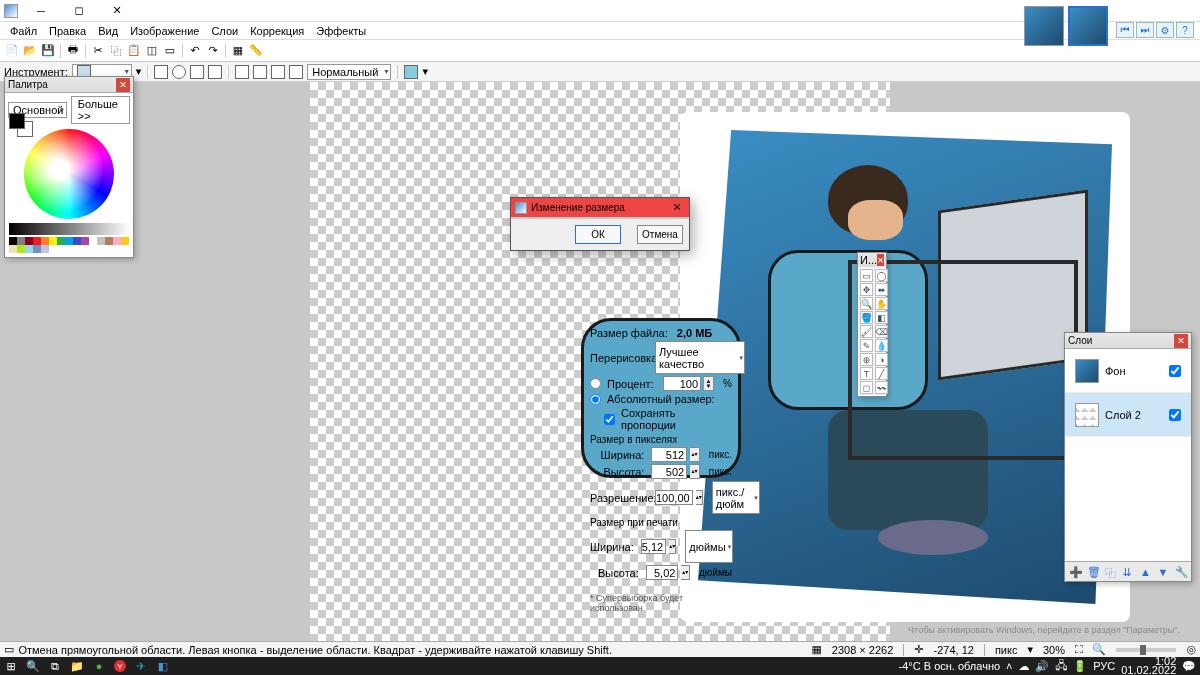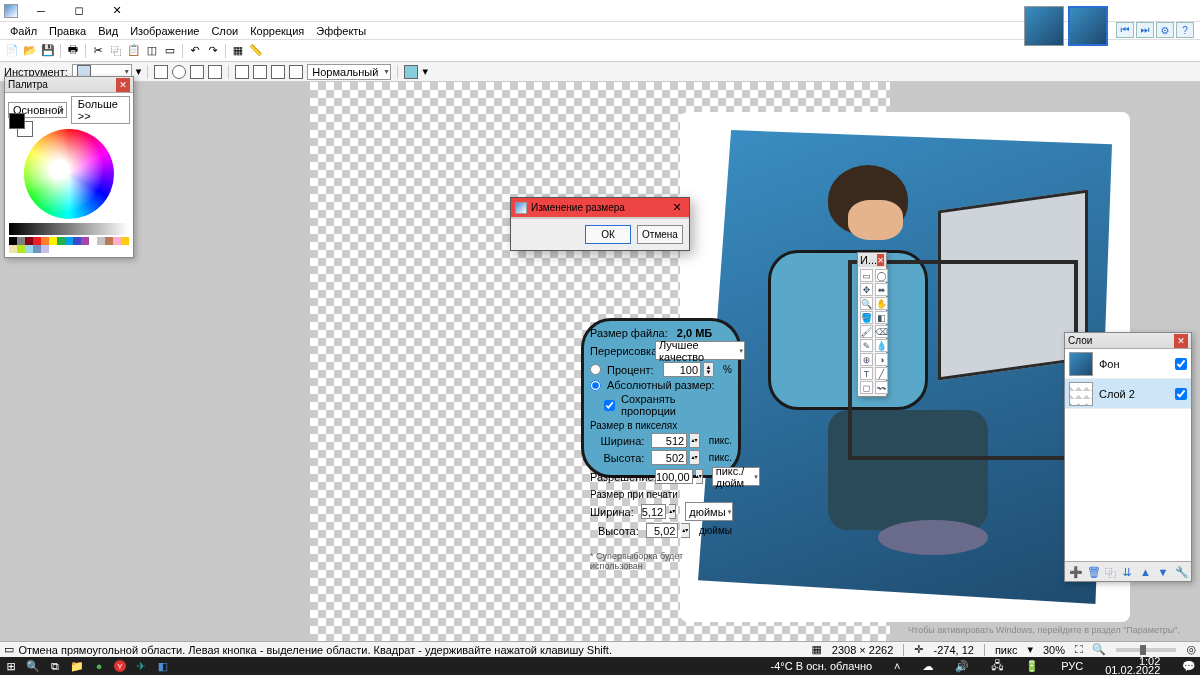--- a/index.html
+++ b/index.html
@@ -60,61 +60,61 @@
 .toolsfl .hdr{background:linear-gradient(#e8e8e8,#dcdcdc);height:14px;display:flex;align-items:center;justify-content:space-between;padding:0 2px}
 .toolsfl .hdr .x{width:12px;height:12px;background:#d04a3e;color:#fff;display:flex;align-items:center;justify-content:center;font-size:8px;cursor:pointer}
 .toolsfl .grid{display:grid;grid-template-columns:repeat(2,14px);gap:1px;padding:2px}
 .toolsfl .grid div{width:13px;height:13px;border:1px solid #bbb;background:#fff;cursor:pointer;font-size:9px;display:flex;align-items:center;justify-content:center;color:#456}
 
 .layers{position:absolute;right:8px;top:332px;width:128px;height:250px;background:#f4f4f4;border:1px solid #888;box-shadow:2px 2px 6px rgba(0,0,0,.25);display:flex;flex-direction:column}
 .layers .hdr{background:linear-gradient(#e8e8e8,#dcdcdc);height:16px;display:flex;align-items:center;padding:0 3px;border-bottom:1px solid #aaa}
 .layers .hdr .t{flex:1;font-size:10px}
 .layers .hdr .x{width:14px;height:14px;background:#d04a3e;color:#fff;display:flex;align-items:center;justify-content:center;font-size:9px;cursor:pointer}
 .layers .list{flex:1;background:#fff;overflow:auto}
-.layers .item{display:flex;align-items:center;height:30px;border-bottom:1px solid #eee;padding:0 4px;gap:6px}
+.layers .item{display:flex;align-items:center;height:44px;border-bottom:1px solid #eee;padding:0 10px;gap:6px}
 .layers .item.sel{background:#cde6f7}
 .layers .item .th{width:24px;height:24px;border:1px solid #999;background:#ddd}
 .layers .item .nm{flex:1}
 .layers .item input{width:12px;height:12px}
 .layers .ftr{height:20px;background:#eaeaea;border-top:1px solid #aaa;display:flex;align-items:center;gap:6px;padding:0 4px}
 .layers .ftr span{width:12px;height:12px;cursor:pointer;color:#2a6fd6}
 
 .dialog{position:absolute;left:510px;top:197px;width:180px;background:#f4f4f4;border:1px solid #555;box-shadow:4px 4px 12px rgba(0,0,0,.3)}
 .dialog .dhdr{height:20px;background:#ef4444;display:flex;align-items:center;padding:0 4px;border-bottom:1px solid #ccc}
 .dialog .dhdr .di{width:12px;height:12px;background:linear-gradient(135deg,#4a90d9,#fff);border:1px solid #999;margin-right:4px}
 .dialog .dhdr .dt{flex:1;font-size:10px}
 .dialog .dhdr .dx{width:16px;height:16px;display:flex;align-items:center;justify-content:center;cursor:pointer}
 .dialog .body{padding:4px 6px;font-size:10px}
 .dialog .row{display:flex;align-items:center;margin:2px 0;gap:3px}
 .dialog .row .lbl{width:62px;text-align:left}
 .dialog .row .lbl2{width:62px;text-align:right;padding-right:4px}
 .dialog .num{width:38px;height:15px;border:1px solid #888;background:#fff;text-align:right;padding-right:2px;display:inline-flex;align-items:center;justify-content:flex-end}
 .dialog .spin{width:10px;height:15px;border:1px solid #888;border-left:none;background:#eee;font-size:6px;display:flex;flex-direction:column;justify-content:center;align-items:center;line-height:5px}
 .dialog .unit{font-size:10px}
-.dialog .ucombo{border:1px solid #888;background:#fff;padding:0 10px 0 3px;height:19px;display:inline-flex;align-items:center;position:relative;font-size:10px;min-width:48px}
+.dialog .ucombo{border:1px solid #888;background:#fff;padding:0 10px 0 3px;height:33px;display:inline-flex;align-items:center;position:relative;font-size:10px;min-width:48px}
 .dialog .ucombo::after{content:"▾";position:absolute;right:1px;font-size:7px;color:#555}
 .dialog .sect{font-size:10px;margin-top:3px}
-.dialog .btns{display:flex;justify-content:flex-end;gap:6px;padding:6px;border-top:1px solid #ccc;background:#eee}
+.dialog .btns{display:flex;justify-content:flex-end;gap:16px;padding:6px;border-top:1px solid #ccc;background:#eee}
 .dialog .btns button{width:46px;height:19px;border:1px solid #888;background:#f8f8f8;cursor:pointer;font-size:10px}
 .dialog .btns button.ok{border:1px solid #2a6fd6}
 .dialog input[type=radio],.dialog input[type=checkbox]{width:11px;height:11px;margin-right:3px}
 
 .navbtns{position:absolute;right:6px;top:22px;display:flex;gap:2px}
 .navbtns div{width:18px;height:16px;border:1px solid #9bb;background:#e8f4fa;display:flex;align-items:center;justify-content:center;cursor:pointer;font-size:10px;color:#2a6fd6}
 
 .status{position:absolute;left:0;right:0;bottom:18px;height:16px;background:#f4f4f4;border-top:1px solid #aaa;display:flex;align-items:center;font-size:10px;padding:0 4px;gap:10px}
 .status .hint{flex:1;display:flex;align-items:center;gap:4px}
 .status .r{display:flex;align-items:center;gap:10px}
 .status .sep{width:1px;height:12px;background:#aaa}
 
 .taskbar{position:absolute;left:0;right:0;bottom:0;height:18px;background:#1f1f1f;display:flex;align-items:center;padding:0 4px;gap:8px;color:#fff;font-size:10px}
 .taskbar .l{display:flex;gap:8px;align-items:center}
 .taskbar .l div{width:14px;height:14px;display:flex;align-items:center;justify-content:center;cursor:pointer}
 .taskbar .sp{flex:1}
-.taskbar .r{display:flex;gap:22px;align-items:center}
+.taskbar .r{display:flex;gap:6px;align-items:center}
 .taskbar .clock{text-align:right;line-height:9px;font-size:9px}
 .wm{position:absolute;right:20px;bottom:40px;color:#8a8a8a;font-size:12px;pointer-events:none;text-align:left}
 .wm .s{font-size:9px}
 </style>
 </head>
 <body>
 
 <div class="titlebar">
   <div class="appicon"></div>
   <div class="winctrl">

